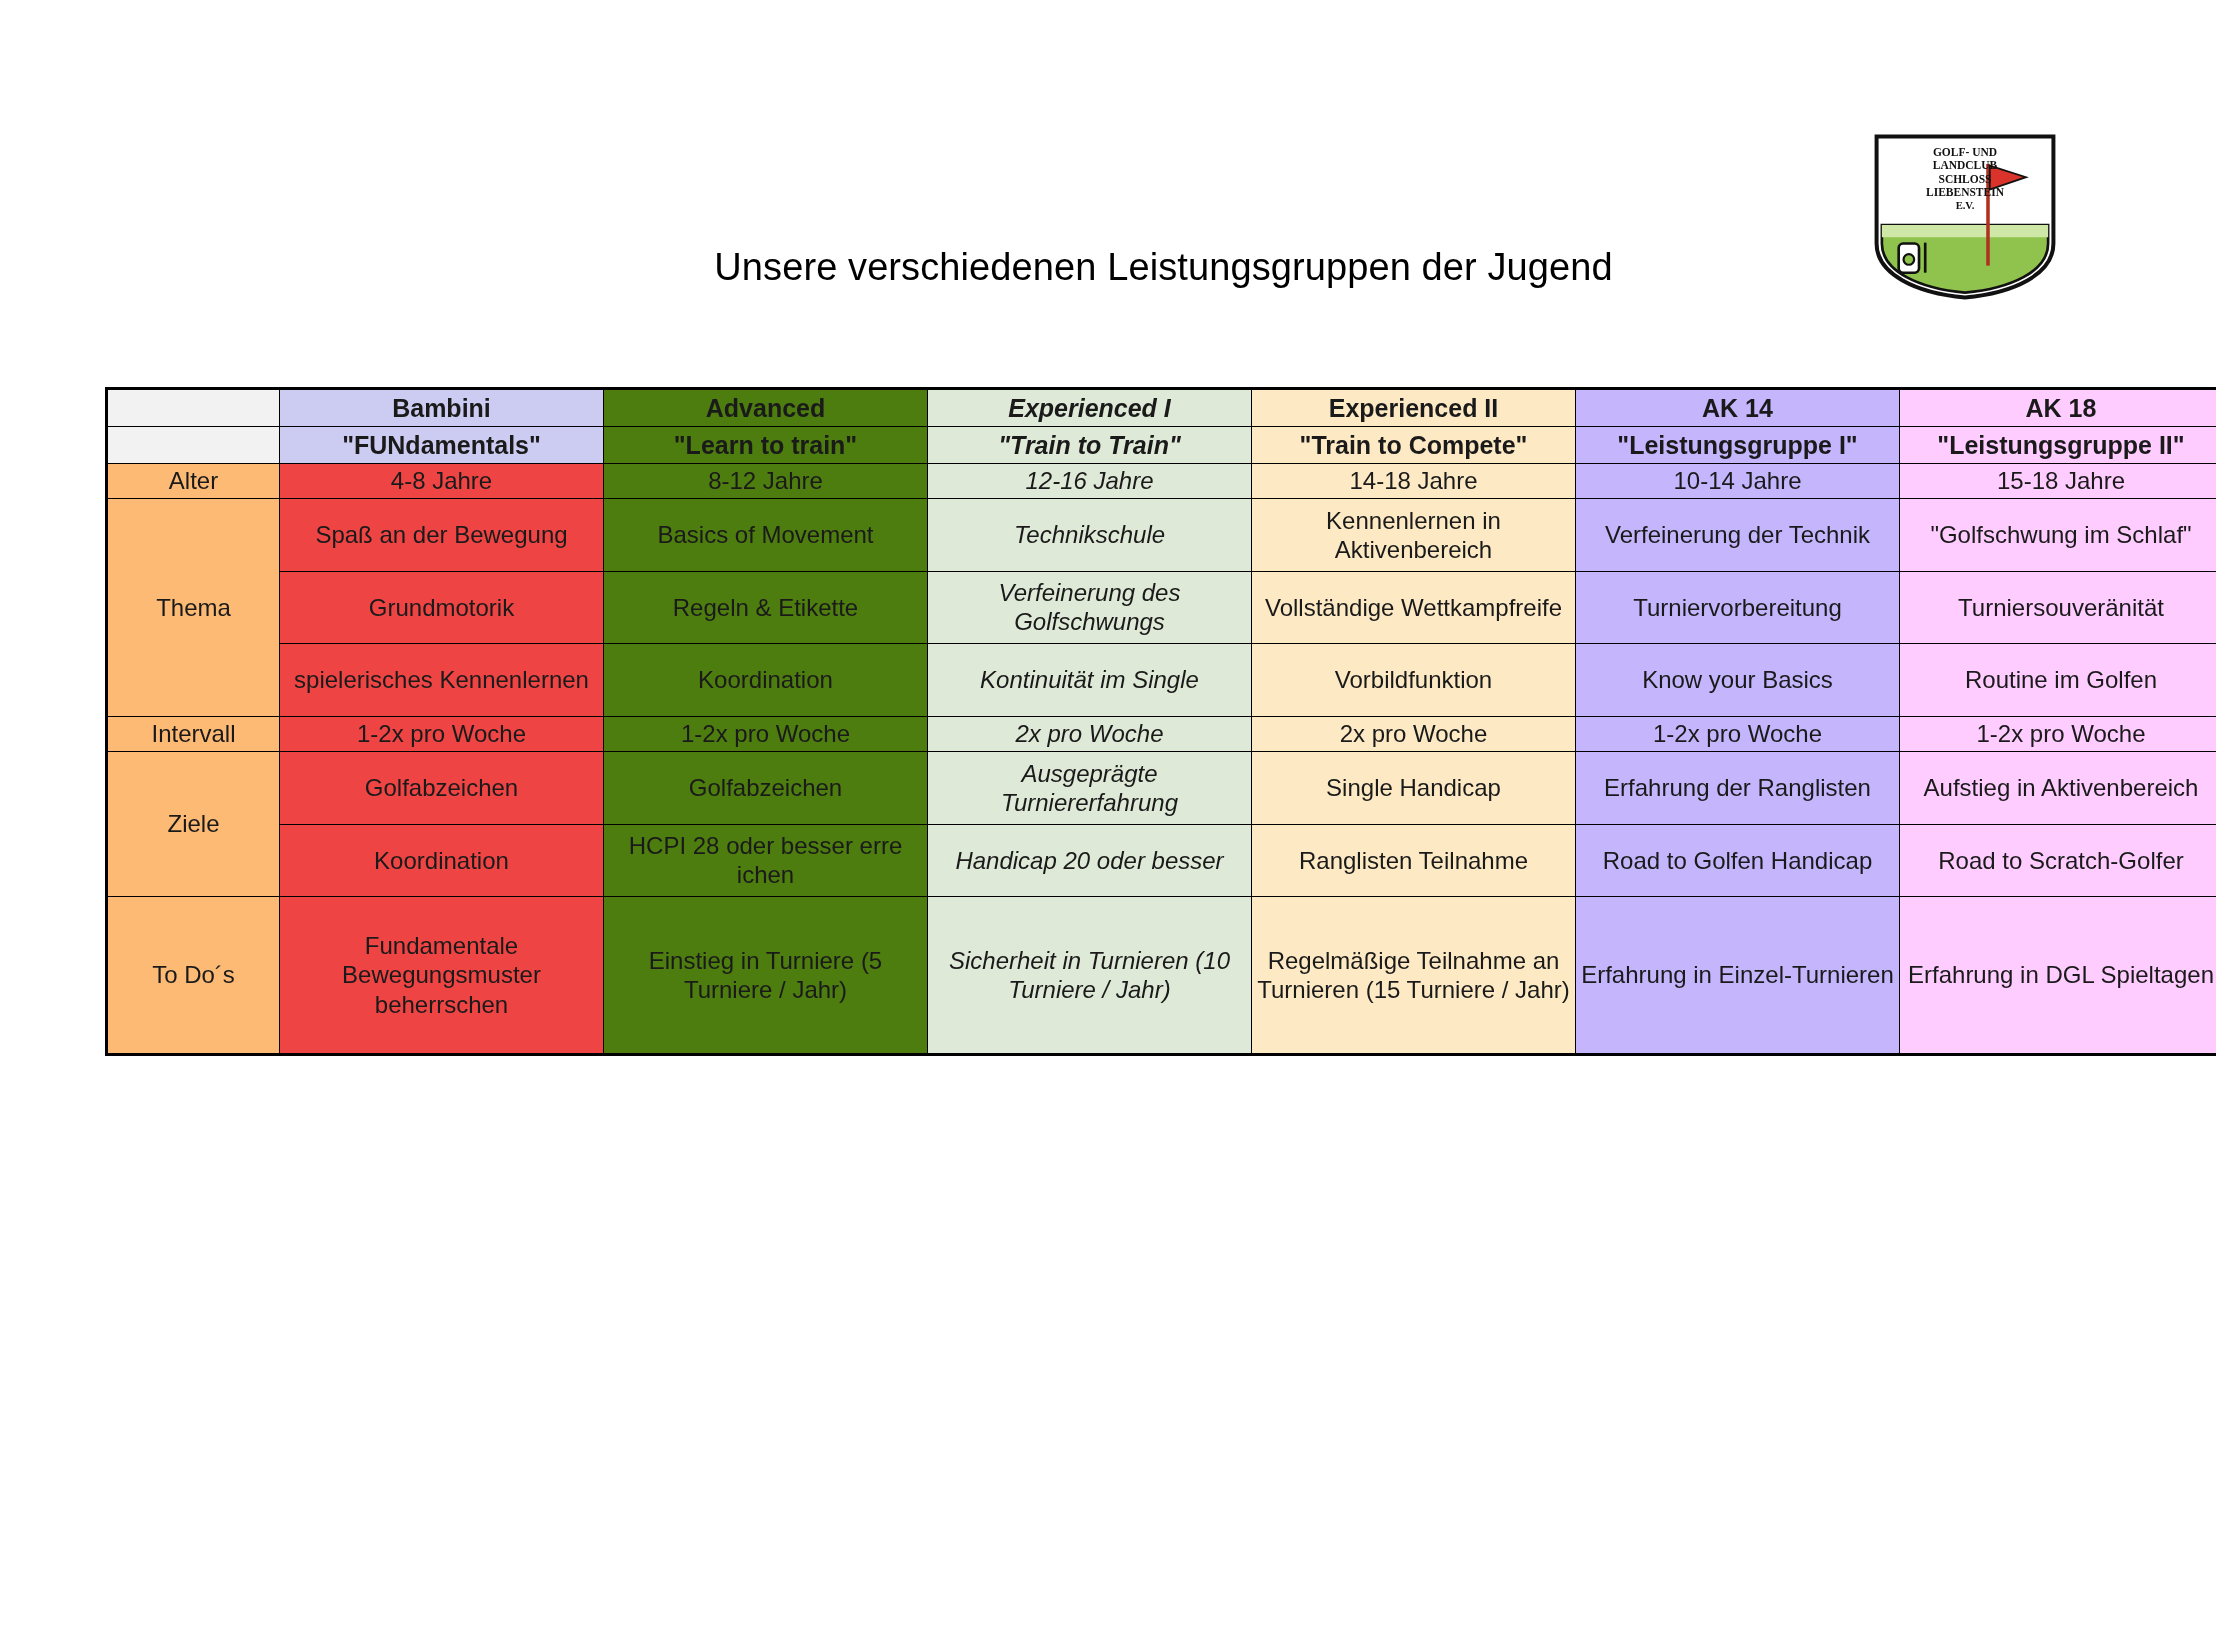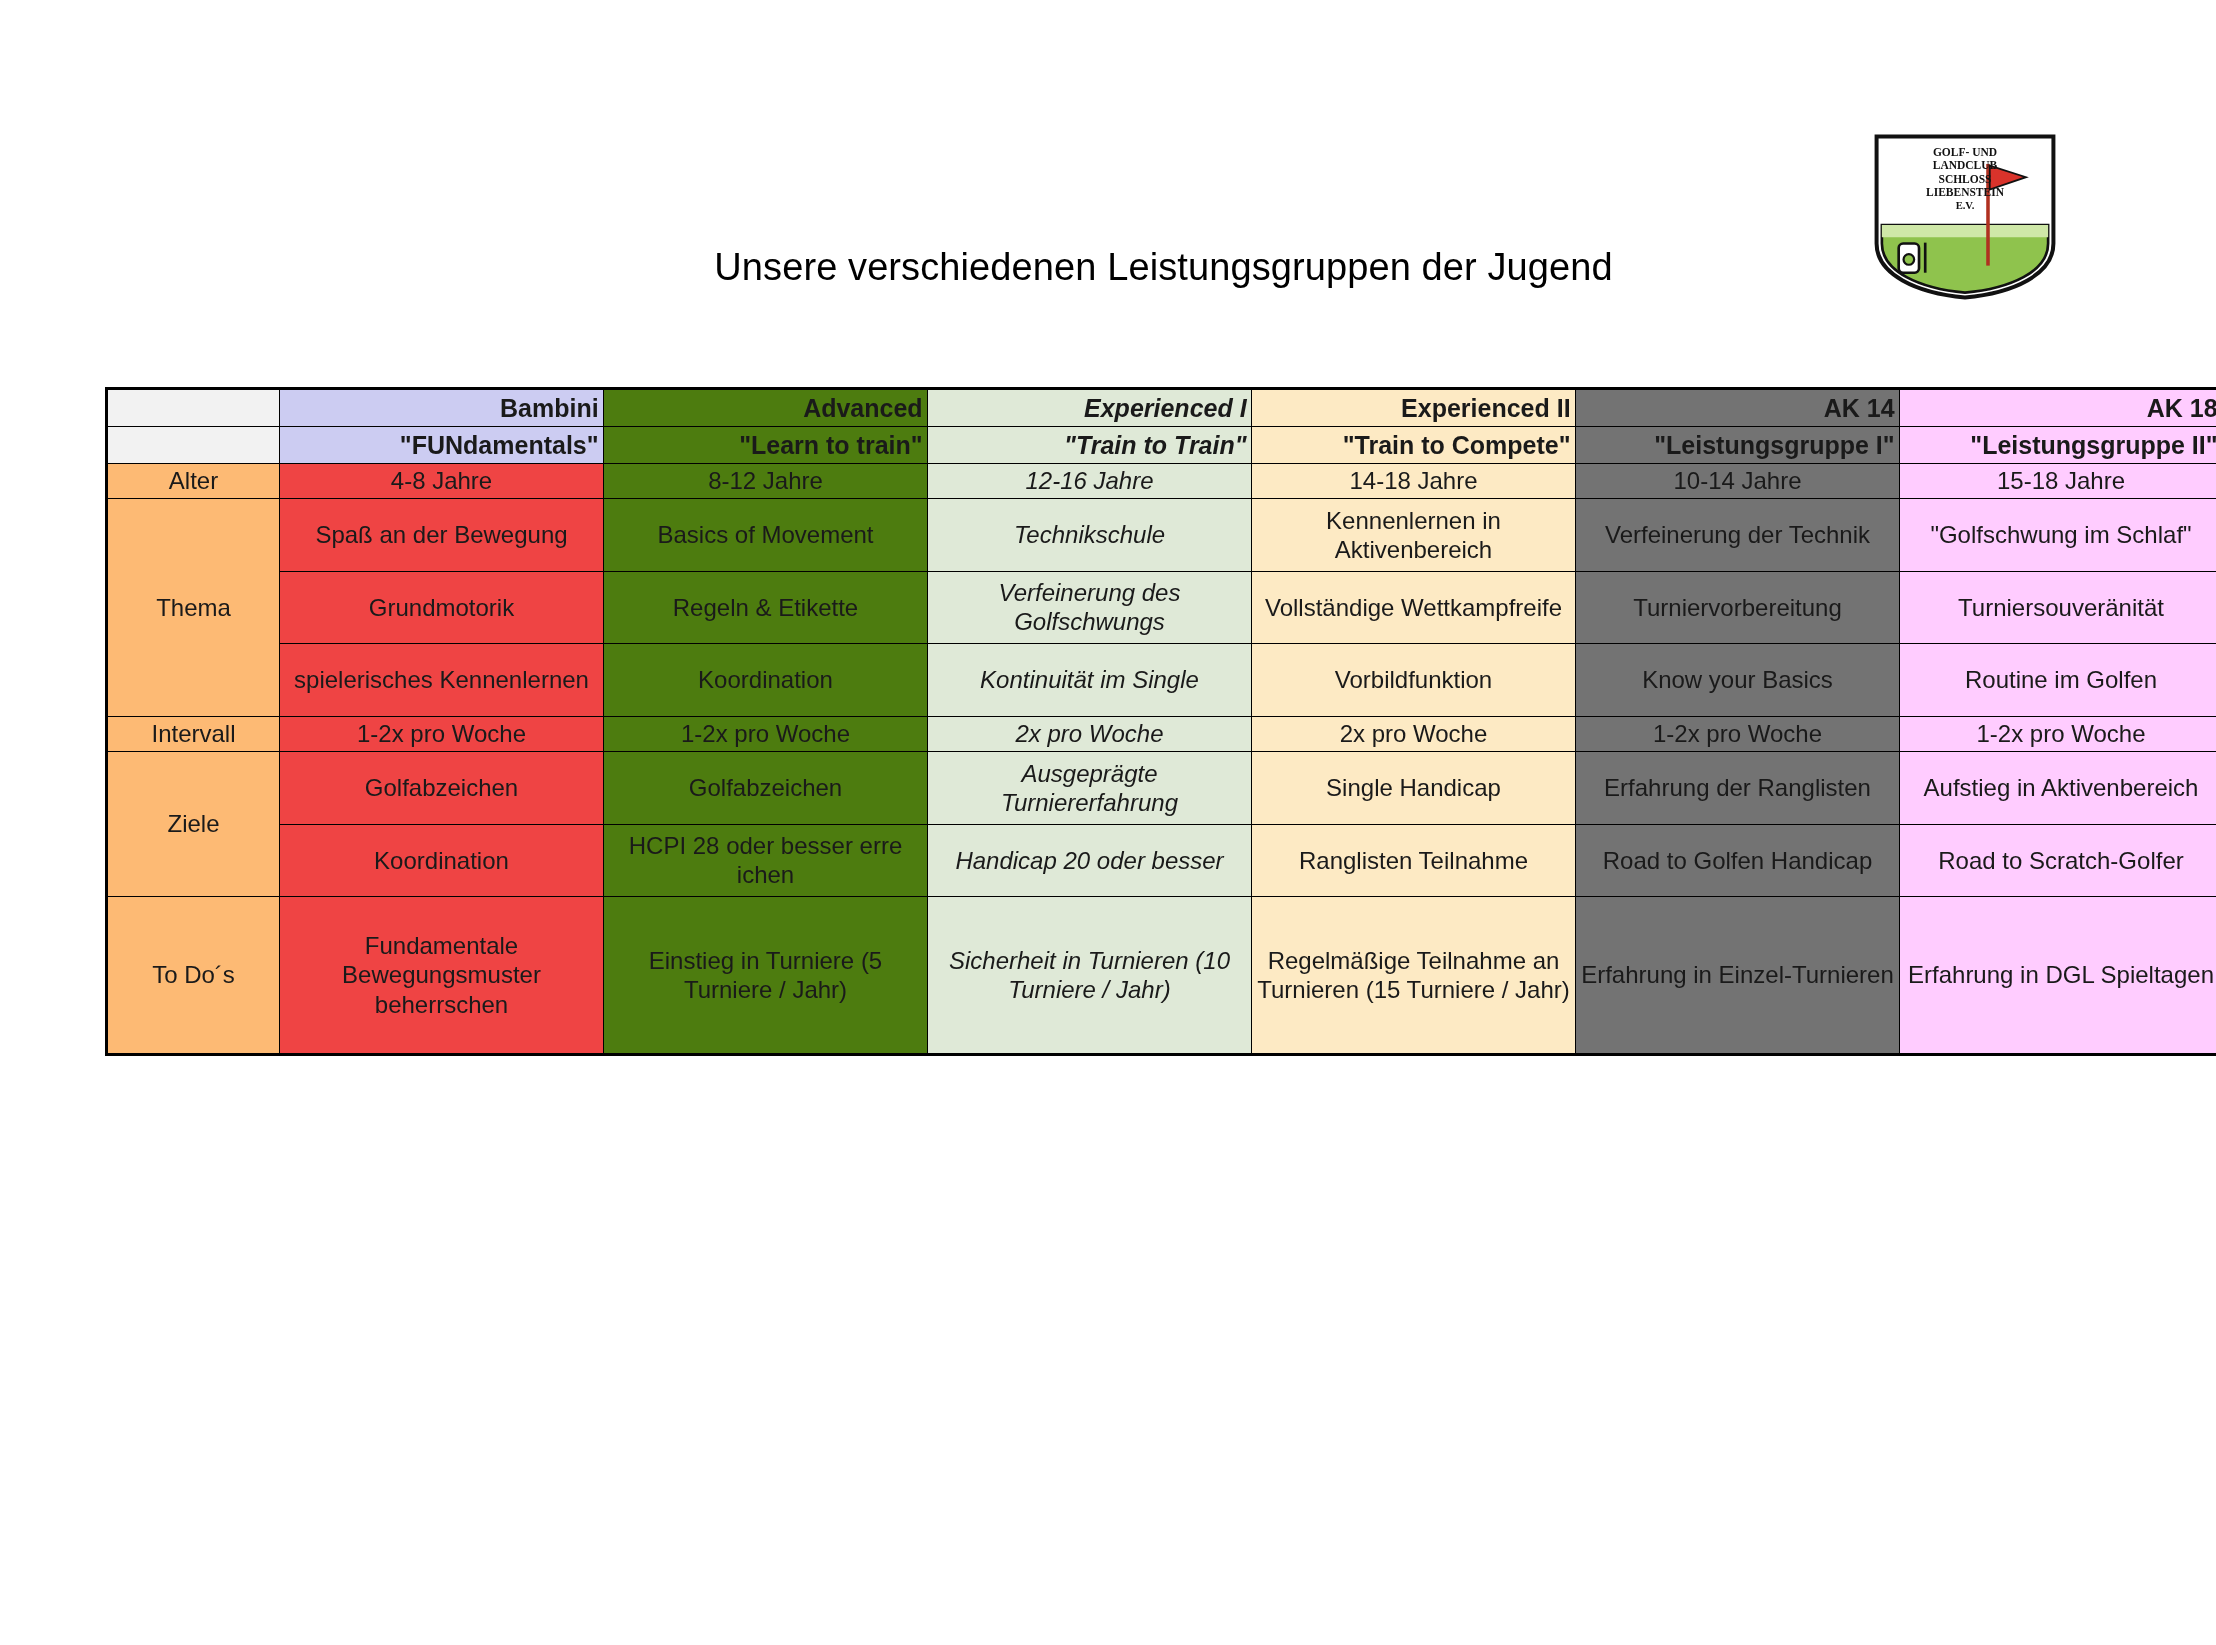--- a/index.html
+++ b/index.html
@@ -63,35 +63,34 @@
     color: #1a1a1a;
   }
   
   col.c-row  { width: 173px; }
   col.c-data { width: 324px; }
 
   
   tr.hdr-name th, tr.hdr-sub th {
     font-weight: 700;
     font-size: 25px;
-    text-align: right;
   }
   .rowhdr {
     background: #fdba74;
     font-weight: 700;
     font-size: 25px;
   }
   .blank-cell { background: #f2f2f2; }
 
   
   .col-bambini  { background: #ef4444; }
   .col-advanced { background: #4d7c0f; }
   .col-exp1     { background: #dfe9d7; font-style: italic; }
   .col-exp2     { background: #fdeac4; }
-  .col-ak14     { background: #737373; }
+  .col-ak14     { background: #c4b5fd; }
   .col-ak18     { background: #ffccff; }
 
   .hdr-name .col-bambini,
   .hdr-sub  .col-bambini  { background: #ccccf2; }
   .grp-bottom td, .grp-bottom th { border-bottom: 3.1px solid #000000; }
 
   .tall td { height: 66px; }
 </style>
 </head>
 <body>

